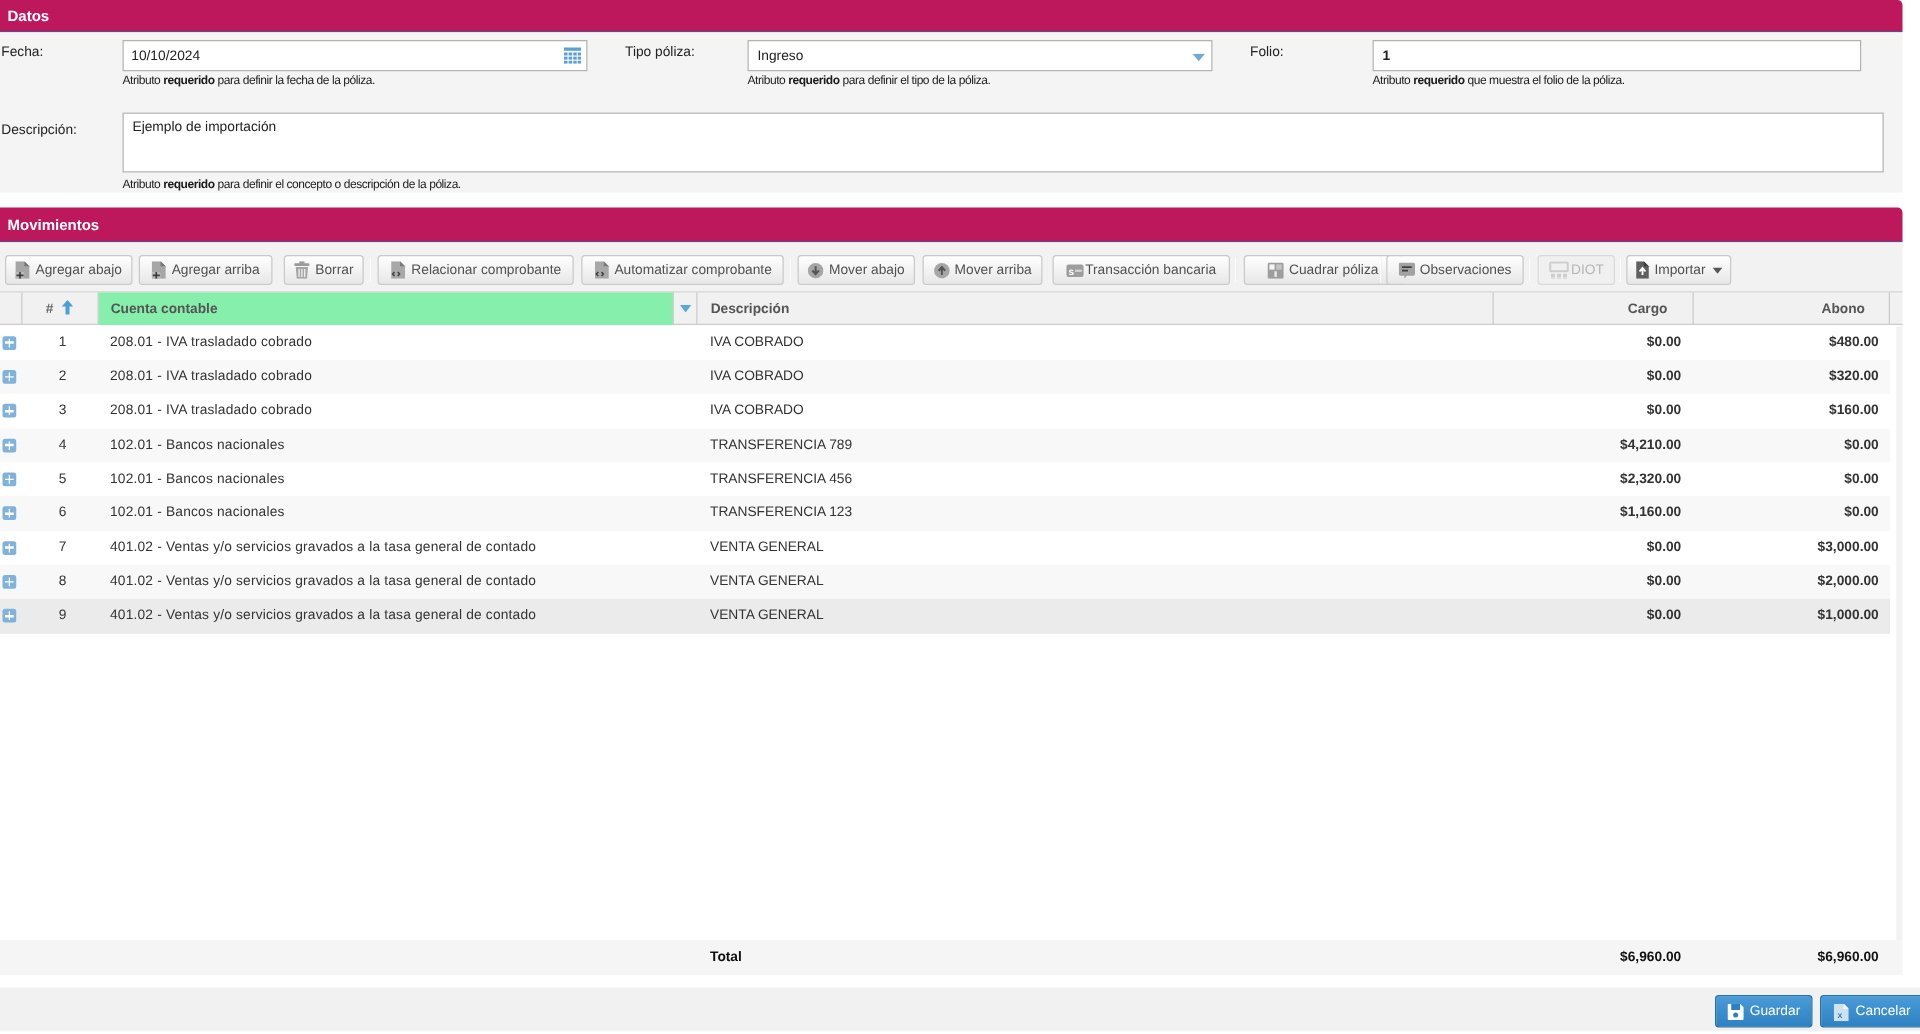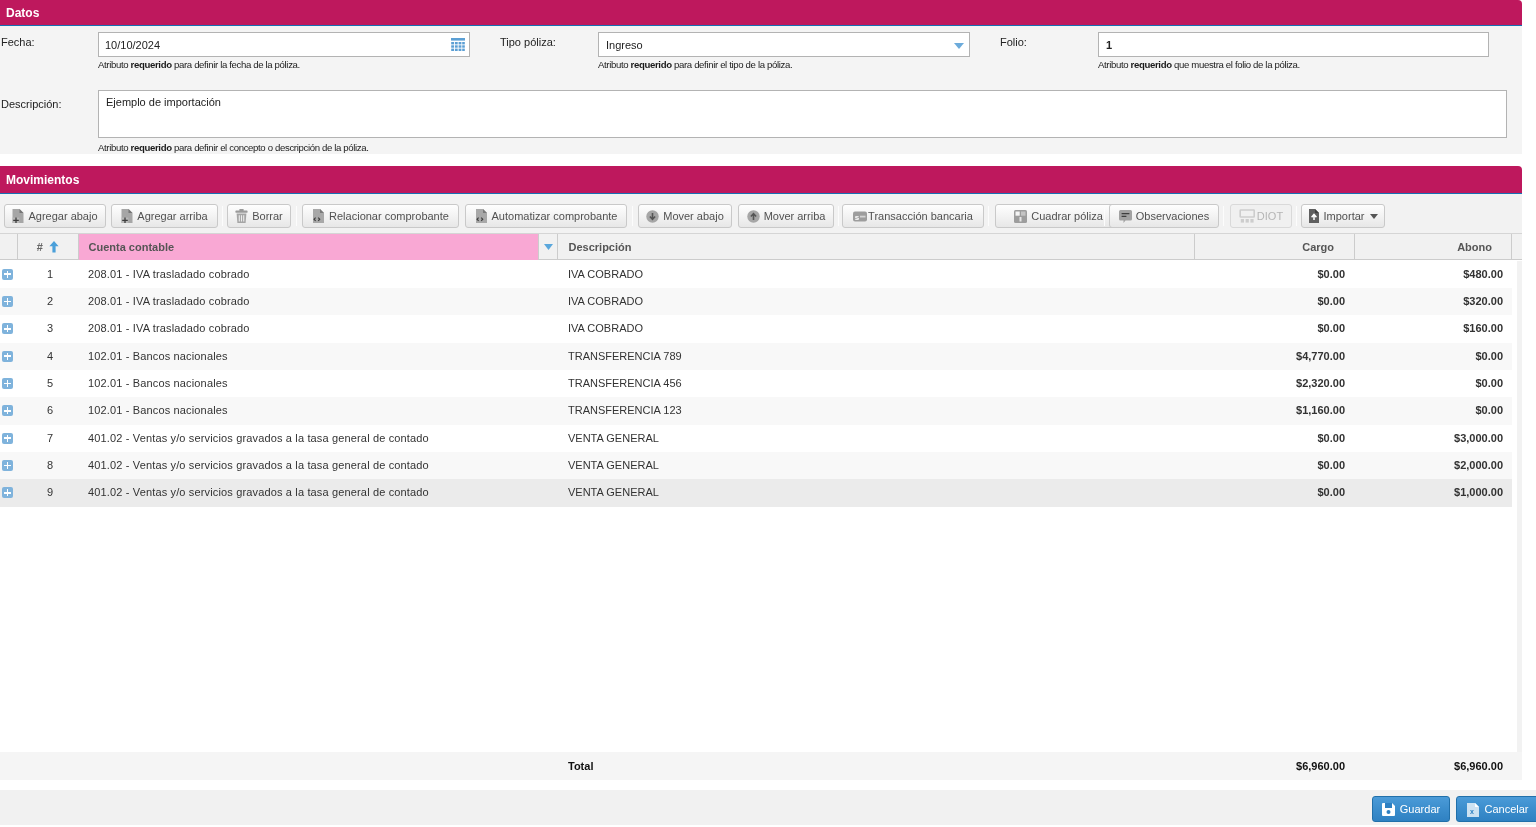--- a/index.html
+++ b/index.html
@@ -199,21 +199,21 @@
     </svg>
   </div>
 
 <div class="abs" style="top:233px; left:0; width:1522px; height:27px; background:#f1f1f1; border-top:1px solid #d5d5d5; border-bottom:1px solid #ccc;">
   <div class="hc" style="left:0; width:18px;"></div>
   <div class="hc" style="left:18px; width:60.5px; text-align:center; color:#666;">#
     <svg width="10" height="12" viewBox="0 0 10 12" style="vertical-align:-2px; margin-left:3px;">
       <path d="M5,0 L9.6,5.2 L6.6,5.2 L6.6,11.6 L3.4,11.6 L3.4,5.2 L0.4,5.2 Z" fill="#4ba0da"></path>
     </svg>
   </div>
-  <div class="hc" style="left:78.5px; width:460.5px; background:#f9a8d4; padding-left:10px;">Cuenta contable</div>
+  <div class="hc" style="left:78.5px; width:460.5px; background:#86efac; padding-left:10px;">Cuenta contable</div>
   <div class="hc" style="left:539px; width:18.5px;">
     <svg width="9" height="6" viewBox="0 0 9 6" style="position:absolute; left:5px; top:10px;">
       <path d="M0,0 L9,0 L4.5,6 Z" fill="#5aa7dc"></path>
     </svg>
   </div>
   <div class="hc" style="left:557.5px; width:637.5px; padding-left:11px;">Descripción</div>
   <div class="hc" style="left:1195px; width:160px; text-align:right; padding-right:20px;">Cargo</div>
   <div class="hc" style="left:1355px; width:157px; text-align:right; padding-right:19px;">Abono</div>
 </div>
 
@@ -239,21 +239,21 @@
   <div class="cell cta">208.01 - IVA trasladado cobrado</div>
   <div class="cell dsc">IVA COBRADO</div>
   <div class="cell cargo">$0.00</div>
     <div class="cell abono">$160.00</div>
   </div>
 <div class="row" style="top:342.55px; background:#f8f8f8;">
   <div class="plus"></div>
     <div class="cell num">4</div>
   <div class="cell cta">102.01 - Bancos nacionales</div>
   <div class="cell dsc">TRANSFERENCIA 789</div>
-  <div class="cell cargo">$4,770.00</div>
+  <div class="cell cargo">$4,210.00</div>
     <div class="cell abono">$0.00</div>
   </div>
 <div class="row" style="top:369.9px; background:#fff;">
   <div class="plus"></div>
     <div class="cell num">5</div>
   <div class="cell cta">102.01 - Bancos nacionales</div>
   <div class="cell dsc">TRANSFERENCIA 456</div>
   <div class="cell cargo">$2,320.00</div>
     <div class="cell abono">$0.00</div>
   </div>

